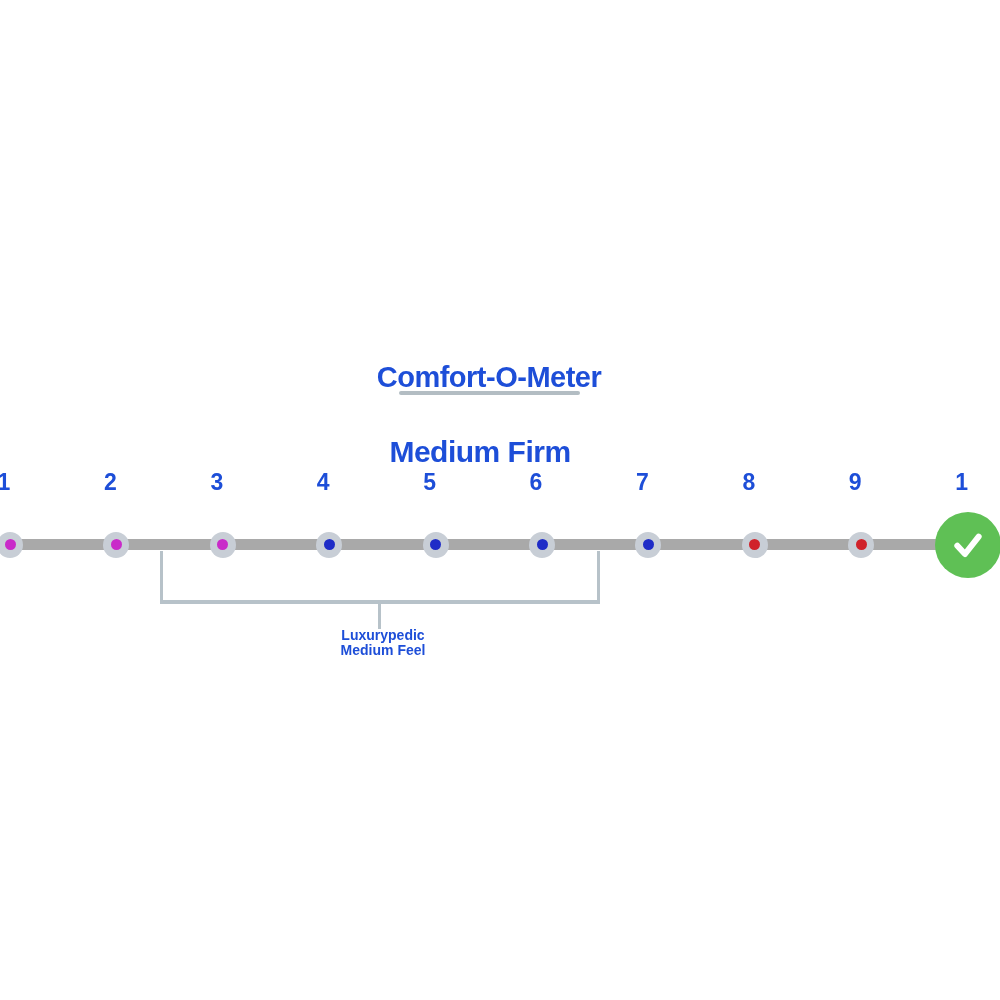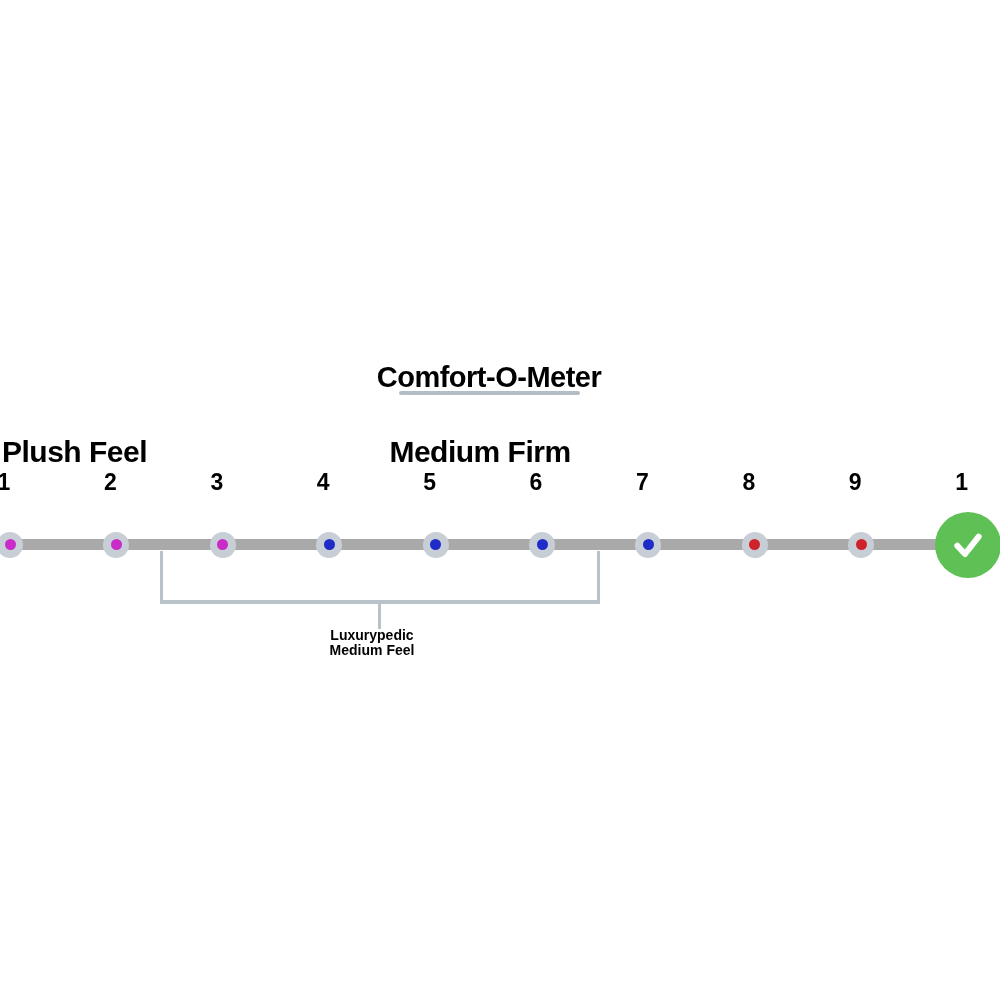--- a/index.html
+++ b/index.html
@@ -52,26 +52,25 @@
   
   #annotation-label{
     top:628px;transform:translateX(-50%);
     font-size:14px;font-weight:700;line-height:15px;text-align:center;
     white-space:nowrap;
   }
 </style>
 </head>
 <body>
 
-<div id="canvas" style="color: #000000;">
+<div id="canvas" style="color: #1d4ed8;">
 
   <div id="title" class="abs">Comfort-O-Meter</div>
   <div id="title-underline" class="abs" style="background: rgb(179, 189, 195);"></div>
 
-  <div id="feel-left" class="abs feel-label">Plush Feel</div>
   <div id="feel-center" class="abs feel-label">Medium Firm</div>
 
   <div id="ticks-layer">
       <span class="tick" style="left: 4px;">1</span>
       <span class="tick" style="left: 110.4px;">2</span>
       <span class="tick" style="left: 216.8px;">3</span>
       <span class="tick" style="left: 323.2px;">4</span>
       <span class="tick" style="left: 429.6px;">5</span>
       <span class="tick" style="left: 536px;">6</span>
       <span class="tick" style="left: 642.4px;">7</span>
@@ -116,18 +115,18 @@
     <svg width="44" height="44" viewBox="0 0 66 66">
       <path id="check-path" d="M17 34 L28.5 46.5 L49 20.5" fill="none" stroke="#ffffff" stroke-width="9" stroke-linecap="round" stroke-linejoin="round"></path>
     </svg>
   </div>
 
   <div id="bracket-left" class="bracket-line" style="left: 159.588px; top: 551px; width: 3px; height: 52px; background: rgb(183, 194, 201);"></div>
   <div id="bracket-right" class="bracket-line" style="left: 596.892px; top: 551px; width: 3px; height: 52px; background: rgb(183, 194, 201);"></div>
   <div id="bracket-bottom" class="bracket-line" style="left: 159.588px; top: 600px; width: 440.304px; height: 3.5px; background: rgb(183, 194, 201);"></div>
   <div id="bracket-stem" class="bracket-line" style="left: 378.24px; top: 603.5px; width: 3px; height: 25px; background: rgb(183, 194, 201);"></div>
 
-  <div id="annotation-label" class="abs" style="left: 372px;">
+  <div id="annotation-label" class="abs" style="left: 383px;">
     <div>Luxurypedic</div>
     <div>Medium Feel</div>
   </div>
 
 </div>
 
 </body></html>

